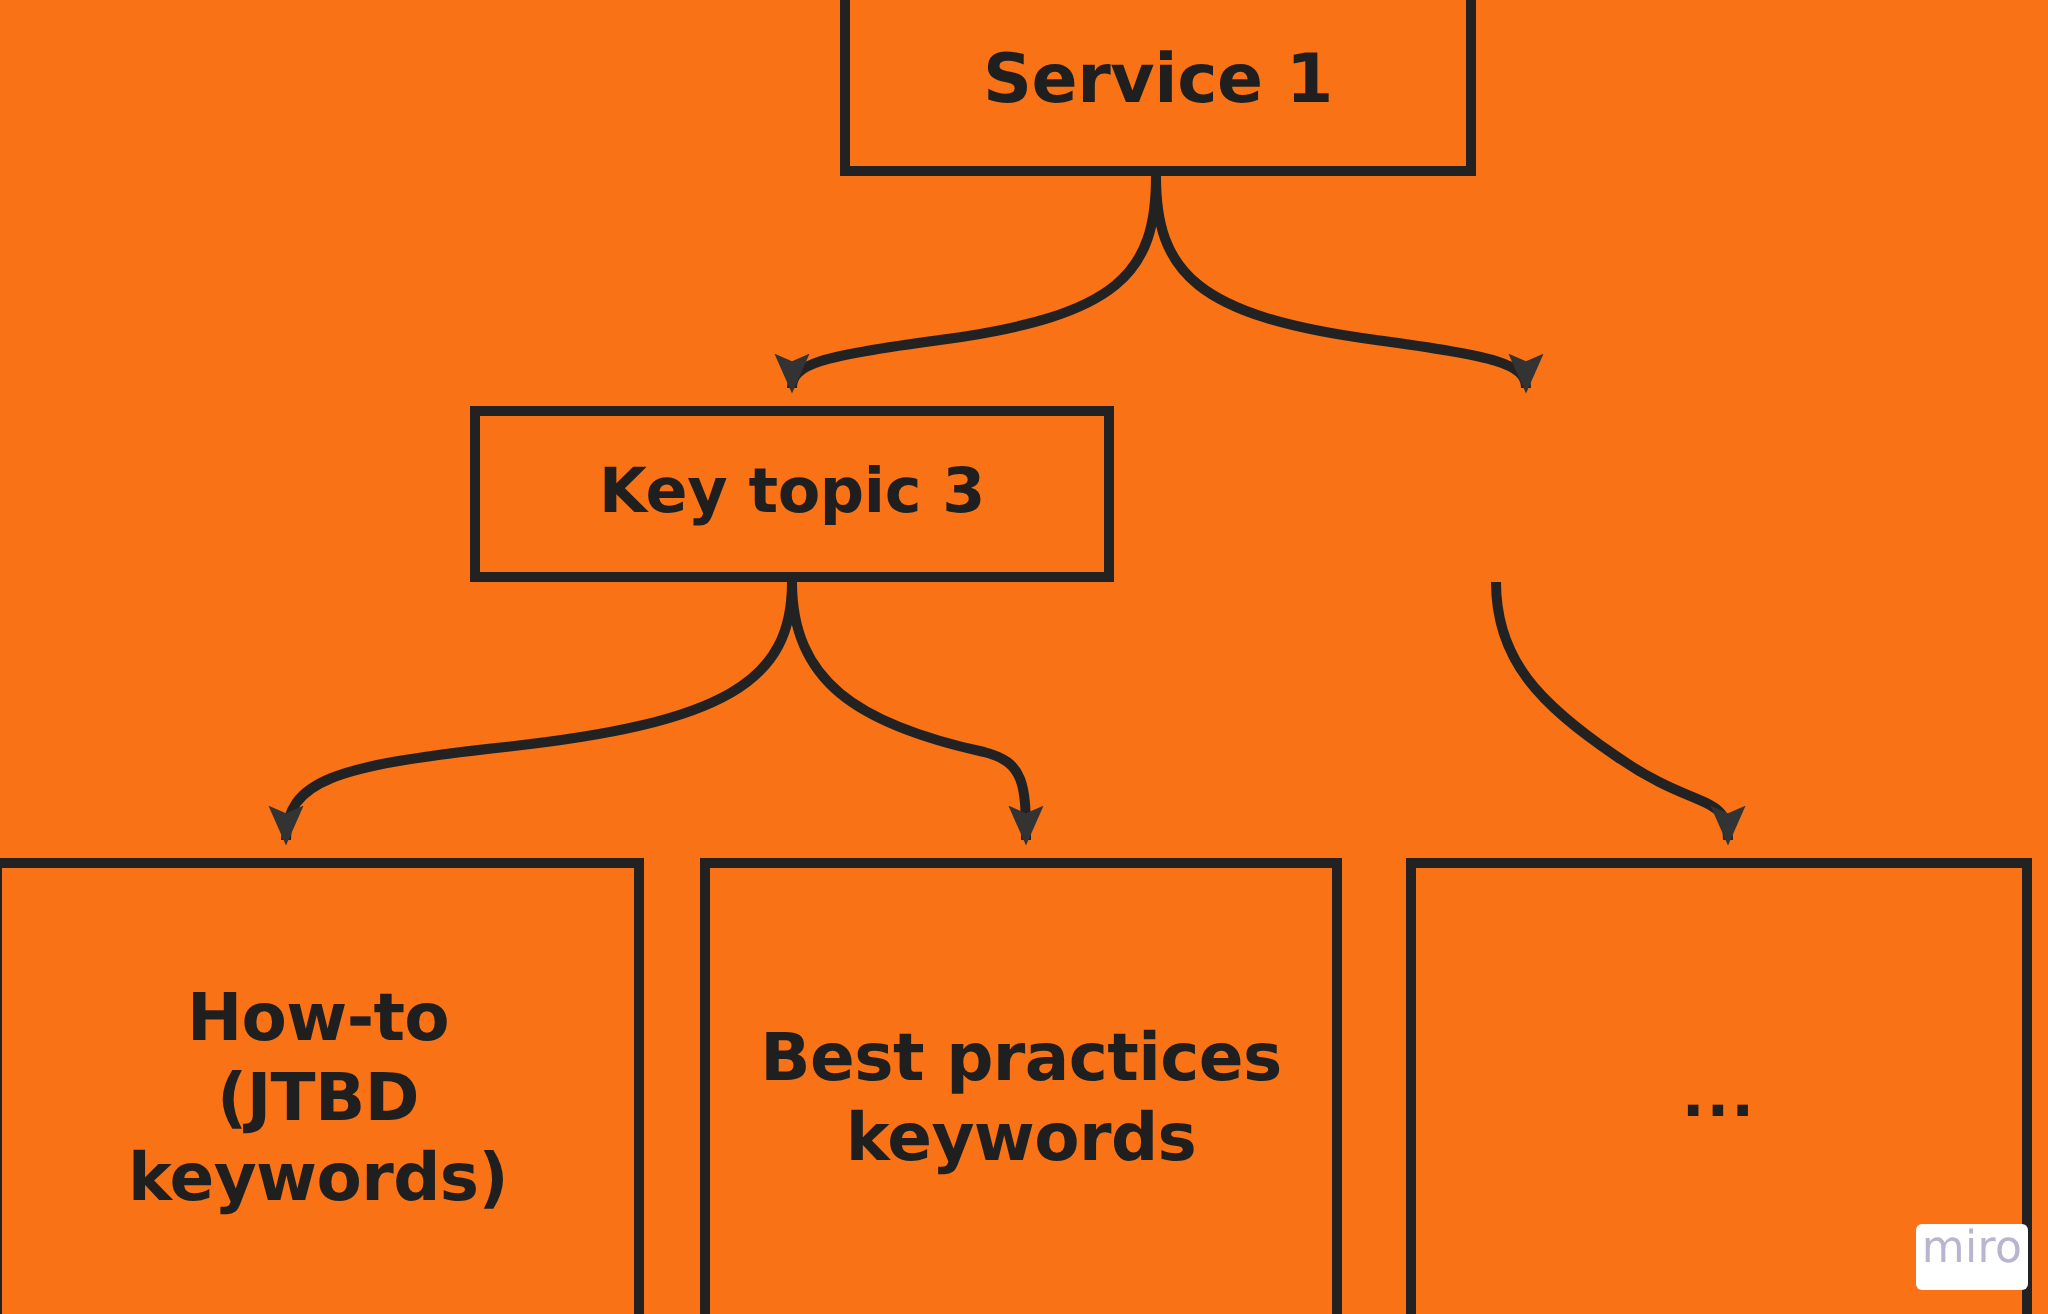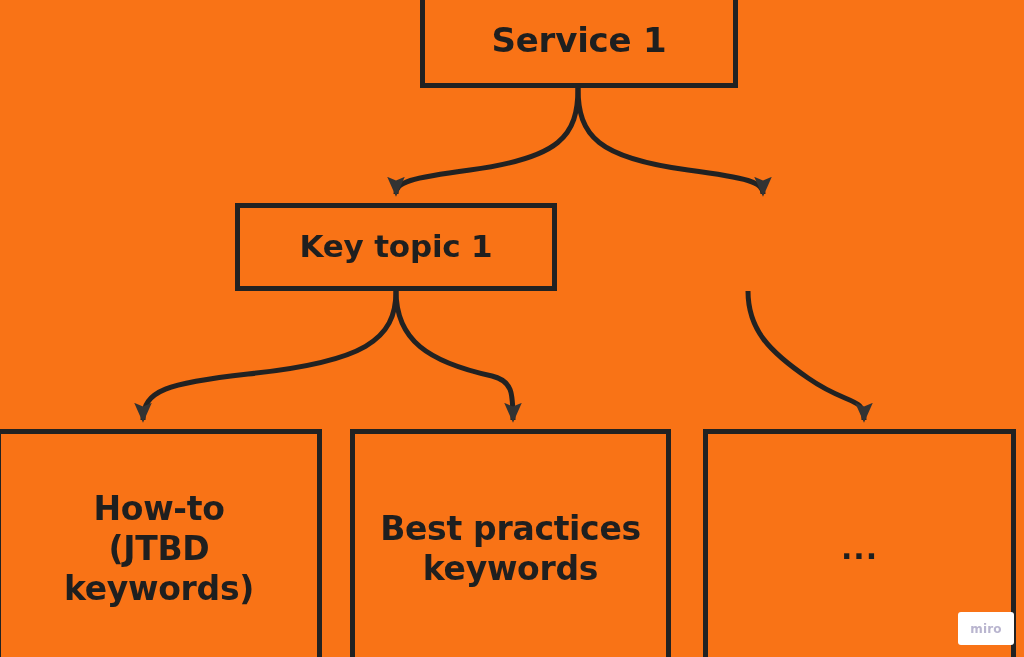--- a/index.html
+++ b/index.html
@@ -65,24 +65,23 @@
   }
   #miro-watermark {
     position: absolute;
     left: 958px;
     top: 612px;
     width: 56px;
     height: 33px;
     background: #ffffff;
     border-radius: 3px;
     display: flex;
-    align-items: center;
     justify-content: center;
-    font-size: 12px;
-    font-weight: 700;
+    font-size: 22px;
+    font-weight: 400;
     color: #b9b5cf;
     letter-spacing: 0.2px;
   }
 </style>
 </head>
 <body>
 
 <div id="canvas">
 
   <svg id="edges" viewBox="0 0 1024 657">
@@ -101,21 +100,21 @@
     <path class="edge-path" marker-end="url(#ah)" d="M 396 291 C 396 340 428 362 492 376 C 512 381 513 392 513 420"></path>
 
     <path class="edge-path" marker-end="url(#ah)" d="M 748 291 C 748 330 770 352 808 378 C 848 406 864 396 864 420"></path>
   </svg>
 
   <div class="node node-top" style="left:420px; top:-6px; width:318px; height:94px;">
     <span>Service 1</span>
   </div>
 
   <div class="node node-mid" style="left:235px; top:203px; width:322px; height:88px;">
-    <span>Key topic 1</span>
+    <span>Key topic 3</span>
   </div>
 
 
   <div class="node node-leaf" style="left:-4px; top:429px; width:326px; height:240px;">
     <span>How-to
 (JTBD keywords)</span>
   </div>
 
   <div class="node node-leaf" style="left:350px; top:429px; width:321px; height:240px;">
     <span>Best practices

